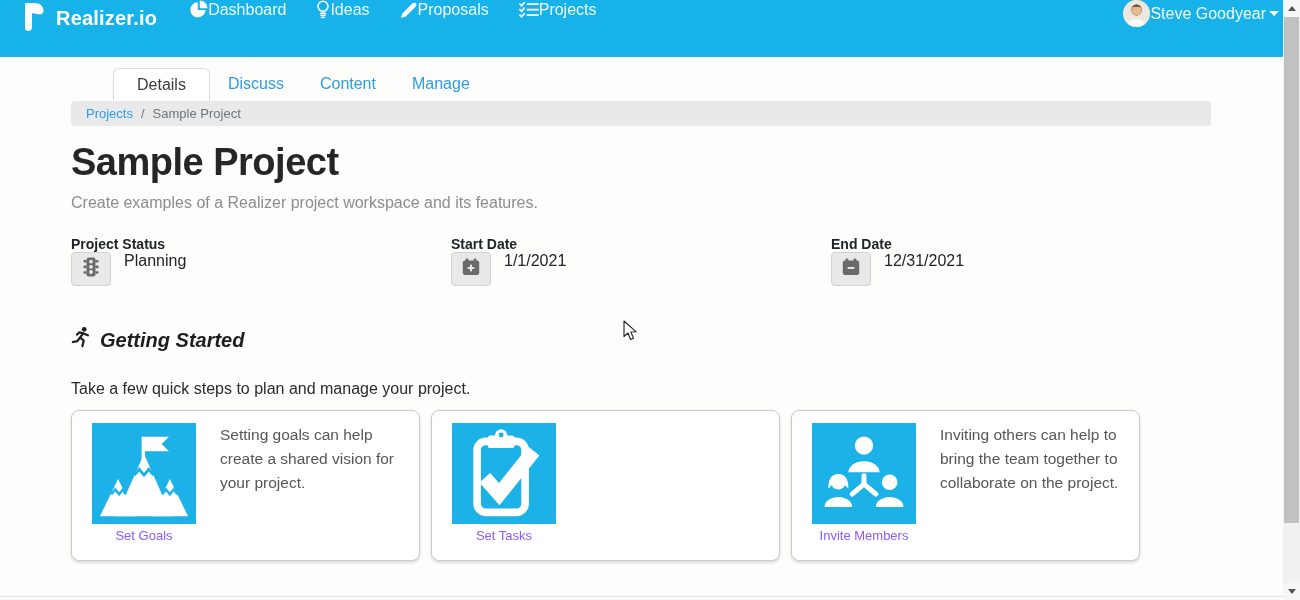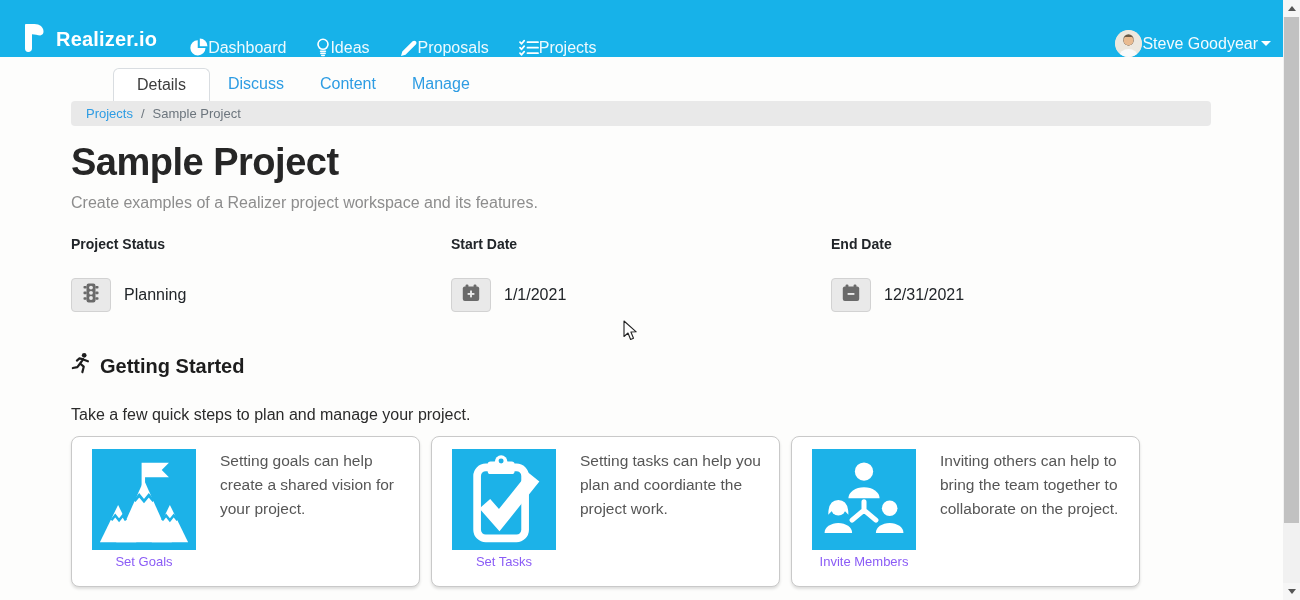--- a/index.html
+++ b/index.html
@@ -2,21 +2,21 @@
 <html><head>
 <meta charset="utf-8">
 <style>
   * { box-sizing: border-box; margin: 0; padding: 0; }
   html,body { width:1300px; height:600px; overflow:hidden; }
   body { font-family:"Liberation Sans", sans-serif; background:#fff; position:relative; }
 
   .viewport { position:absolute; left:0; top:0; width:1283px; height:600px; background:#fdfdfc; }
 
   
-  header { height:57px; background:#17b2e9; display:flex; align-items:flex-end; padding:0 12px 0 22px; color:#fff; }
+  header { height:57px; background:#17b2e9; display:flex; align-items:flex-start; padding:0 4px 0 22px; color:#fff; }
   .brand { display:flex; align-items:center; gap:10px; cursor:pointer; }
   .brand-text { font-size:20px; font-weight:700; color:#fff; letter-spacing:.2px; }
   nav { display:flex; margin-left:32px; gap:30px; }
   .nav-item { display:flex; align-items:center; font-size:16px; color:rgba(255,255,255,.93); cursor:pointer; }
   .nav-item svg { display:block; }
   .hspacer { flex:1; }
   .user-menu { display:flex; align-items:center; cursor:pointer; }
   .avatar { width:27px; height:27px; border-radius:50%; overflow:hidden; background:#e8e4da; flex:none; }
   .user-name { font-size:16px; color:rgba(255,255,255,.95); }
   .caret-down { width:0; height:0; border-left:5px solid transparent; border-right:5px solid transparent; border-top:5px solid #fff; margin-left:3px; }
@@ -30,25 +30,25 @@
 
   .breadcrumb { background:#e9e9e9; border-radius:4px; padding:5px 15px; font-size:13px; color:#6c757d; display:flex; gap:8px; align-items:center; }
   .breadcrumb .bc-link { color:#2d9ce3; cursor:pointer; }
 
   h1.page-title { margin-top:13px; font-size:38px; font-weight:600; color:#262626; letter-spacing:-.5px; line-height:46px; }
   .page-subtitle { margin-top:9px; font-size:16px; color:#8d8d8d; }
 
   .fields { display:flex; margin-top:24px; }
   .field { width:380px; }
   .field-label { font-size:14px; font-weight:700; color:#212529; }
-  .control { margin-top:26px; display:flex; align-items:center; height:34px; }
+  .control { margin-top:0; display:flex; height:34px; }
   .icon-btn { width:40px; height:34px; background:#e9e9e9; border:1px solid #d2d2d2; border-radius:4px; display:flex; align-items:center; justify-content:center; cursor:pointer; flex:none; }
   .field-value { margin-left:13px; font-size:16px; color:#212529; cursor:pointer; }
 
-  .gs-title { margin-top:40px; display:flex; align-items:center; gap:9px; font-size:20px; font-weight:700; color:#1d1d1d; }
+  .gs-title { margin-top:40px; display:flex; align-items:center; gap:9px; font-size:20px; font-weight:700; color:#1d1d1d;font-style:italic; }
   .gs-sub { margin-top:26px; font-size:16px; color:#2b2b2b; }
 
   .cards { display:flex; gap:11px; margin-top:12px; }
   .card { width:349px; height:151px; background:#fff; border:1px solid #c9c9c9; border-radius:8px; box-shadow:0 2px 3px rgba(0,0,0,.13); position:relative; }
   .tile { position:absolute; left:20px; top:12px; width:104px; height:101px; background:#1cb2e8; display:flex; align-items:flex-end; justify-content:center; cursor:pointer; overflow:hidden; }
   .card-link { position:absolute; left:72px; top:117px; transform:translateX(-50%); white-space:nowrap; font-size:13px; color:#8b5cf6; cursor:pointer; }
   .card-desc { position:absolute; left:148px; top:12px; right:7px; font-size:15.5px; color:#565656; line-height:24px; }
 
   .page-divider { margin-top:35px; width:1283px; border-top:1px solid #e2e2e2; height:16px; background:#fdfdfc; }
 
@@ -246,21 +246,20 @@
         <div class="tile">
           <svg width="96" height="96" viewBox="0 0 100 100" style="margin-bottom:2px">
             <rect x="22" y="16" width="50" height="74" rx="9" fill="none" stroke="#fff" stroke-width="8"></rect>
             <rect x="33" y="10" width="28" height="13" rx="3" fill="#fff"></rect>
             <circle cx="47" cy="10" r="6.5" fill="#fff"></circle>
             <circle cx="47" cy="9.5" r="2.6" fill="#1cb2e8"></circle>
             <path d="M30 54 L45 71 L81 26" fill="none" stroke="#fff" stroke-width="15"></path>
           </svg>
         </div>
         <div class="card-link">Set Tasks</div>
-        <div class="card-desc">Setting tasks can help you plan and coordiante the project work.</div>
       </div>
 
       <div class="card">
         <div class="tile">
           <svg width="92" height="88" viewBox="0 0 100 96" style="margin-bottom:6px">
             <circle cx="50" cy="17" r="10" fill="#fff"></circle>
             <path d="M33 46 a17 12 0 0 1 34 0 Z" fill="#fff"></path>
             <path d="M50 50 v9 M50 59 l-13 11 M50 59 l13 11" fill="none" stroke="#fff" stroke-width="5.5" stroke-linecap="round"></path>
             <path d="M11 64 Q11 48 22 48 Q33 48 33 64 L28 59 L16 59 Z" fill="#fff"></path>
             <circle cx="22" cy="57" r="8" fill="#fff"></circle>

